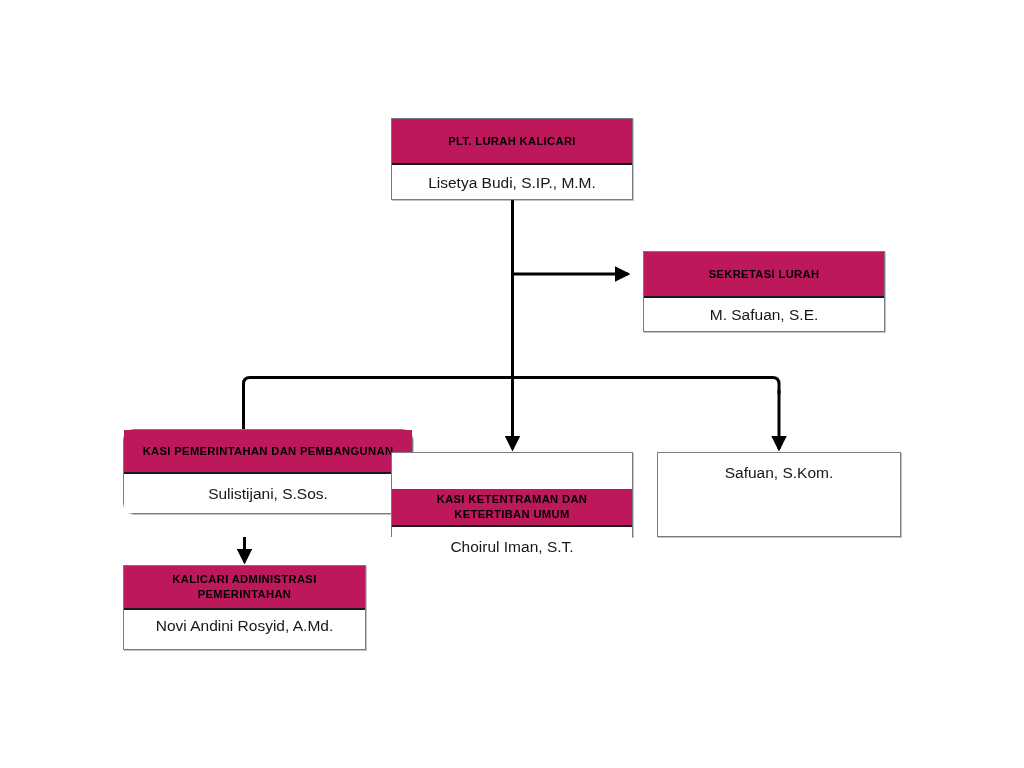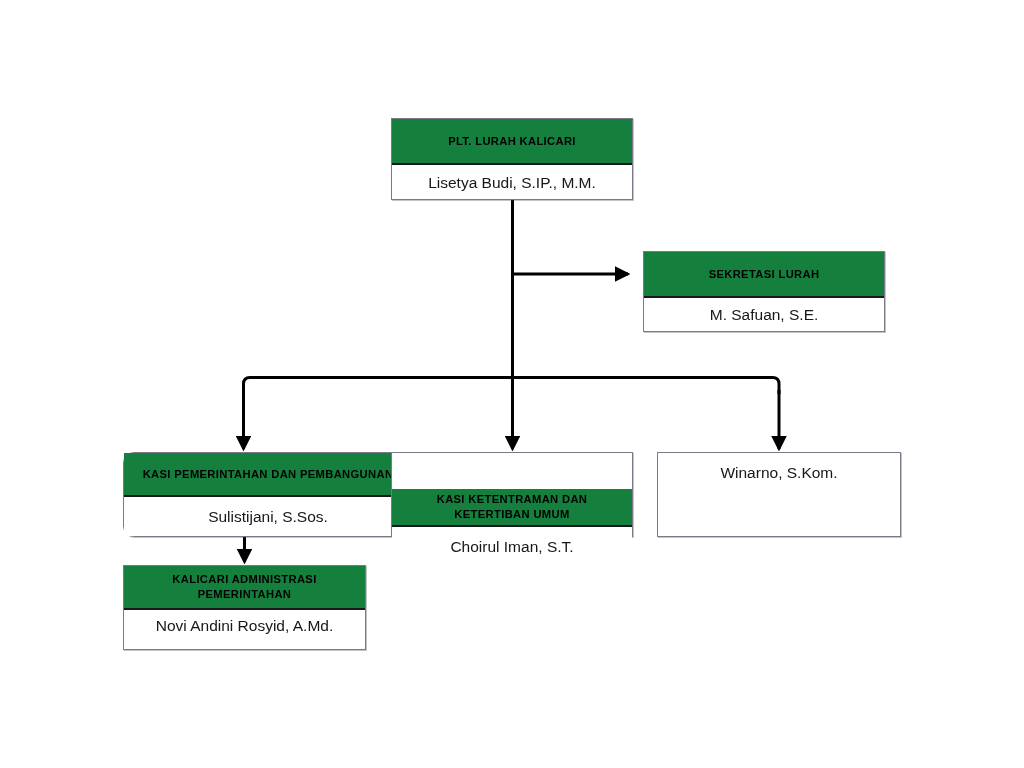--- a/index.html
+++ b/index.html
@@ -32,21 +32,21 @@
   .org-node {
     position: absolute;
     z-index: 2;
     box-sizing: border-box;
     background: #ffffff;
     border: 1.6px solid #7a7a86;
     box-shadow: 1px 1px 0 0 rgba(60,60,70,0.30);
   }
   .node-header {
     box-sizing: border-box;
-    background: #15803d;
+    background: #be185d;
     border-bottom: 2px solid #18181f;
     color: #000000;
     font-weight: bold;
     font-size: 11.2px;
     letter-spacing: 0.35px;
     line-height: 15px;
     text-align: center;
     display: flex;
     align-items: center;
     justify-content: center;
@@ -103,36 +103,36 @@
     <div class="node-body" style="height:34px;">Lisetya Budi, S.IP., M.M.</div>
   </div>
 
   <div class="org-node" style="left:632px; top:251px; width:242px; height:81px;margin-left:11px;">
     <div class="node-header" style="height:46px;">
       <span>SEKRETASI LURAH</span>
     </div>
     <div class="node-body" style="height:33px;">M. Safuan, S.E.</div>
   </div>
 
-  <div class="org-node" style="left:123px; top:452px; width:290px; height:85px;border-radius:11px;">
+  <div class="org-node" style="left:123px; top:429px; width:290px; height:85px;border-radius:11px;">
     <div class="node-header" style="height:44px;">
       <span>KASI PEMERINTAHAN DAN PEMBANGUNAN</span>
     </div>
     <div class="node-body" style="height:39px;">Sulistijani, S.Sos.</div>
   </div>
 
   <div class="org-node" style="left:391px; top:452px; width:242px; height:85px;">
     <div class="node-header" style="height:38px;margin-top:36px;">
       <span>KASI KETENTRAMAN DAN KETERTIBAN UMUM</span>
     </div>
     <div class="node-body" style="height:39px;">Choirul Iman, S.T.</div>
   </div>
 
   <div class="org-node" style="left:657px; top:452px; width:244px; height:85px;">
-    <div class="node-body" style="height:39px;">Winarno, S.Kom.</div>
+    <div class="node-body" style="height:39px;">Safuan, S.Kom.</div>
   </div>
 
   <div class="org-node" style="left:123px; top:565px; width:243px; height:85px;">
     <div class="node-header" style="height:44px;">
       <span>KALICARI ADMINISTRASI PEMERINTAHAN</span>
     </div>
     <div class="node-body" style="height:31px;">Novi Andini Rosyid, A.Md.</div>
   </div>
 
 </div>

